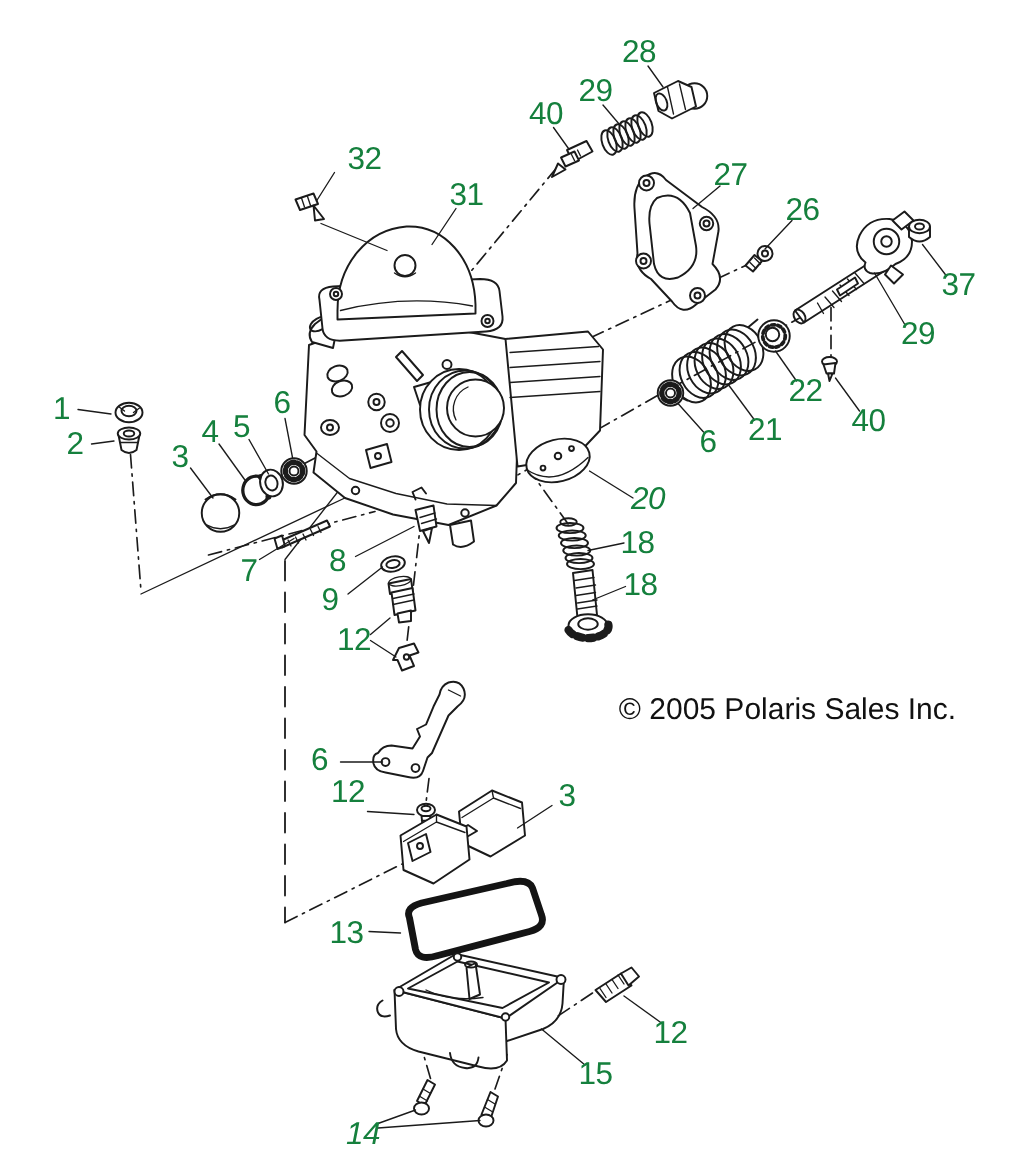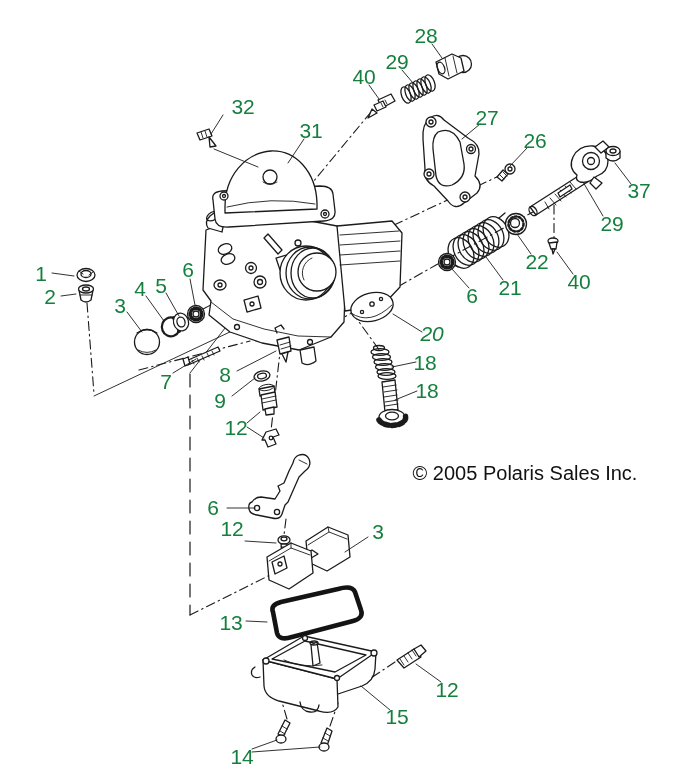--- a/index.html
+++ b/index.html
@@ -362,21 +362,21 @@
       <div class="callout" style="left: 140px; top: 288px;">4</div>
       <div class="callout" style="left: 161px; top: 285px;">5</div>
       <div class="callout" style="left: 188px; top: 269px;">6</div>
       <div class="callout" style="left: 166px; top: 381px;">7</div>
       <div class="callout" style="left: 225px; top: 374px;">8</div>
       <div class="callout" style="left: 220px; top: 400px;">9</div>
       <div class="callout" style="left: 236px; top: 427px;">12</div>
       <div class="callout" style="left: 213px; top: 507px;">6</div>
       <div class="callout" style="left: 232px; top: 512px; margin-top: 16px;">12</div>
       <div class="callout" style="left: 231px; top: 622px;">13</div>
-      <div class="callout" style="left: 242px; top: 756px;">14</div>
+      <div class="callout" style="left: 242px; top: 756px; font-style: italic;">14</div>
       <div class="callout" style="left: 397px; top: 716px;">15</div>
       <div class="callout" style="left: 447px; top: 689px;">12</div>
       <div class="callout" style="left: 378px; top: 531px;">3</div>
       <div class="callout" style="left: 427px; top: 390px;">18</div>
       <div class="callout" style="left: 425px; top: 362px;">18</div>
       <div class="callout" style="left: 432px; top: 333px; font-style: italic;">20</div>
       <div class="callout" style="left: 510px; top: 287px;">21</div>
       <div class="callout" style="left: 472px; top: 295px;">6</div>
       <div class="callout" style="left: 537px; top: 261px;">22</div>
       <div class="callout" style="left: 579px; top: 281px;">40</div>

